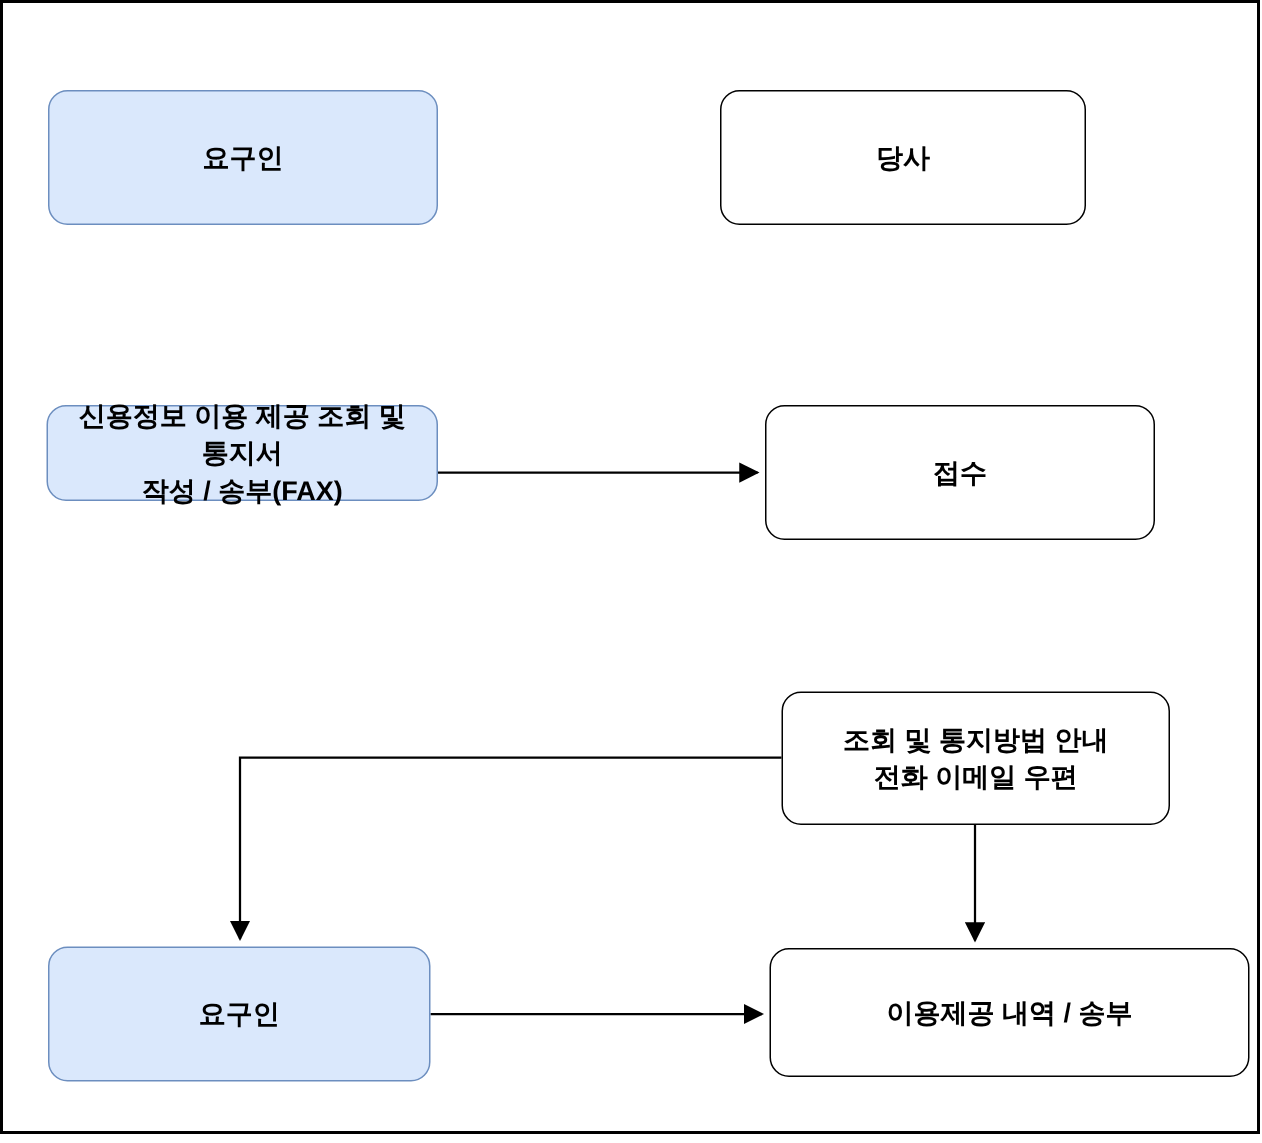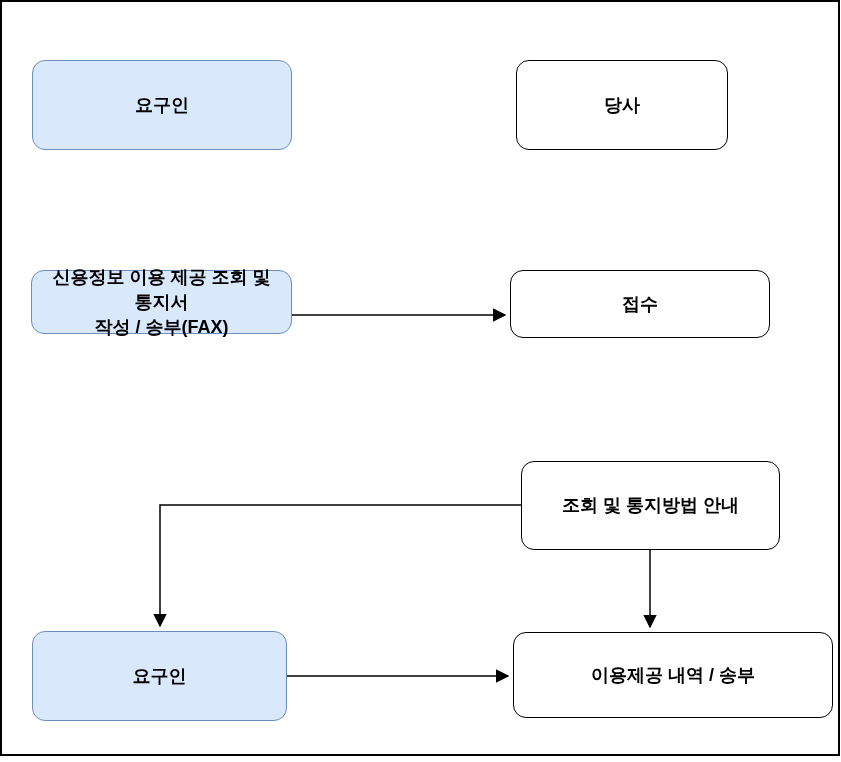--- a/index.html
+++ b/index.html
@@ -41,23 +41,23 @@
   }
   .node.blue {
     background: #dae8fc;
     border: 1.5px solid #6c8ebf;
   }
   .node.plain {
     background: #ffffff;
     border: 1.5px solid #000000;
   }
   #node-requester-top   { left: 32px;  top: 60px;  width: 260px; height: 90px; }
-  #node-company         { left: 516px; top: 60px;  width: 212px; height: 90px; }
+  #node-company         { left: 480px; top: 60px;  width: 244px; height: 90px; }
   #node-request-form    { left: 31px;  top: 270px; width: 261px; height: 64px; }
-  #node-receive         { left: 510px; top: 270px; width: 260px; height: 68px; }
+  #node-receive         { left: 510px; top: 270px; width: 260px; height: 90px; }
   #node-notice-method   { left: 521px; top: 461px; width: 259px; height: 89px; }
   #node-requester-bottom{ left: 32px;  top: 631px; width: 255px; height: 90px; }
   #node-usage-history   { left: 513px; top: 632px; width: 320px; height: 86px; }
   svg.connectors {
     position: absolute;
     left: 0;
     top: 0;
     z-index: 1;
     pointer-events: none;
   }
@@ -93,20 +93,21 @@
     <span>통지서</span>
     <span>작성 / 송부(FAX)</span>
   </div>
 
   <div class="node plain" id="node-receive">
     <span>접수</span>
   </div>
 
   <div class="node plain" id="node-notice-method">
     <span>조회 및 통지방법 안내</span>
+    <span>전화 이메일 우편</span>
   </div>
 
   <div class="node blue" id="node-requester-bottom">
     <span>요구인</span>
   </div>
 
   <div class="node plain" id="node-usage-history">
     <span>이용제공 내역 / 송부</span>
   </div>
 </div>

